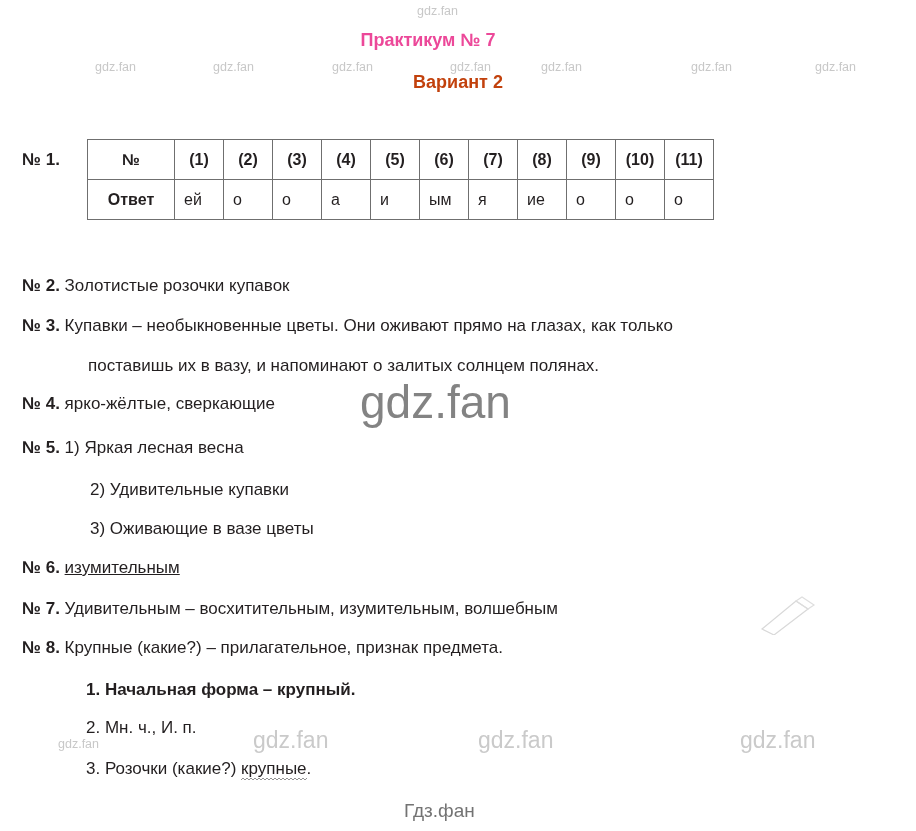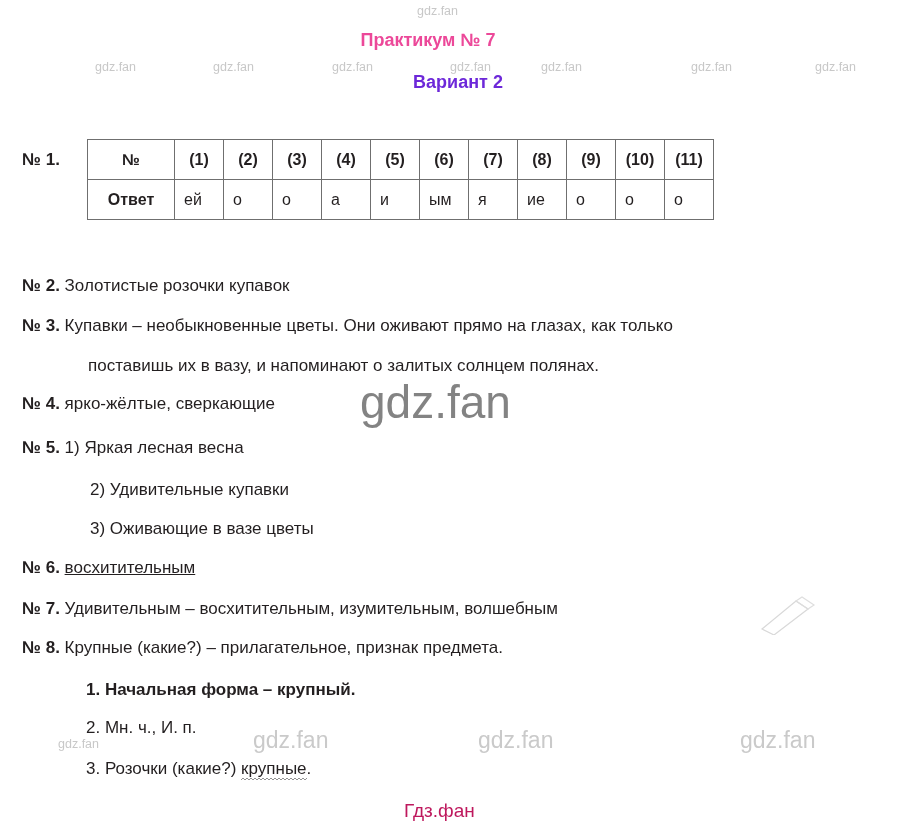--- a/index.html
+++ b/index.html
@@ -29,42 +29,42 @@
     white-space: nowrap;
     pointer-events: none;
   }
   .wm-small { font-size: 12.5px; color: #c8c8c8; }
   .wm-big {
     font-size: 46px;
     color: #5a5a5a;
     opacity: 0.75;
   }
   .wm-mid { font-size: 23px; color: #cacaca; }
-  .wm-bottom { font-size: 19px; color: #be185d; }
+  .wm-bottom { font-size: 19px; color: #737373; }
 
   
   .title {
     position: absolute;
     top: 30px;
     left: 0;
     width: 856px;
     text-align: center;
     font-size: 18px;
     font-weight: bold;
     color: #ec4899;
   }
   .subtitle {
     position: absolute;
     top: 72px;
     left: 0;
     width: 916px;
     text-align: center;
     font-size: 18px;
     font-weight: bold;
-    color: #6d28d9;
+    color: #c2410c;
   }
 
   
   .q1-label {
     position: absolute;
     left: 22px;
     top: 150px;
     font-size: 17px;
     font-weight: bold;
   }
@@ -224,21 +224,21 @@
 
   <div class="item" style="left:22px; top:436px;">
     <span class="num">№ 5.</span>
     <span>1) Яркая лесная весна</span>
   </div>
   <div class="cont" style="left:70px; top:478px;">2) Удивительные купавки</div>
   <div class="cont" style="left:70px; top:517px;">3) Оживающие в вазе цветы</div>
 
   <div class="item" style="left:22px; top:556px;">
     <span class="num">№ 6.</span>
-    <span class="uline">восхитительным</span>
+    <span class="uline">изумительным</span>
   </div>
 
   <div class="item" style="left:22px; top:597px;">
     <span class="num">№ 7.</span>
     <span>Удивительным – восхитительным, изумительным, волшебным</span>
   </div>
 
   <svg class="pencil" viewBox="0 0 70 40">
     <path d="M6 34 L40 6 L52 14 L18 40 Z" fill="none" stroke="#b9b9b9" stroke-width="1.2"></path>
     <path d="M40 6 L46 2 L58 10 L52 14 Z" fill="none" stroke="#c4c4c4" stroke-width="1.2"></path>

